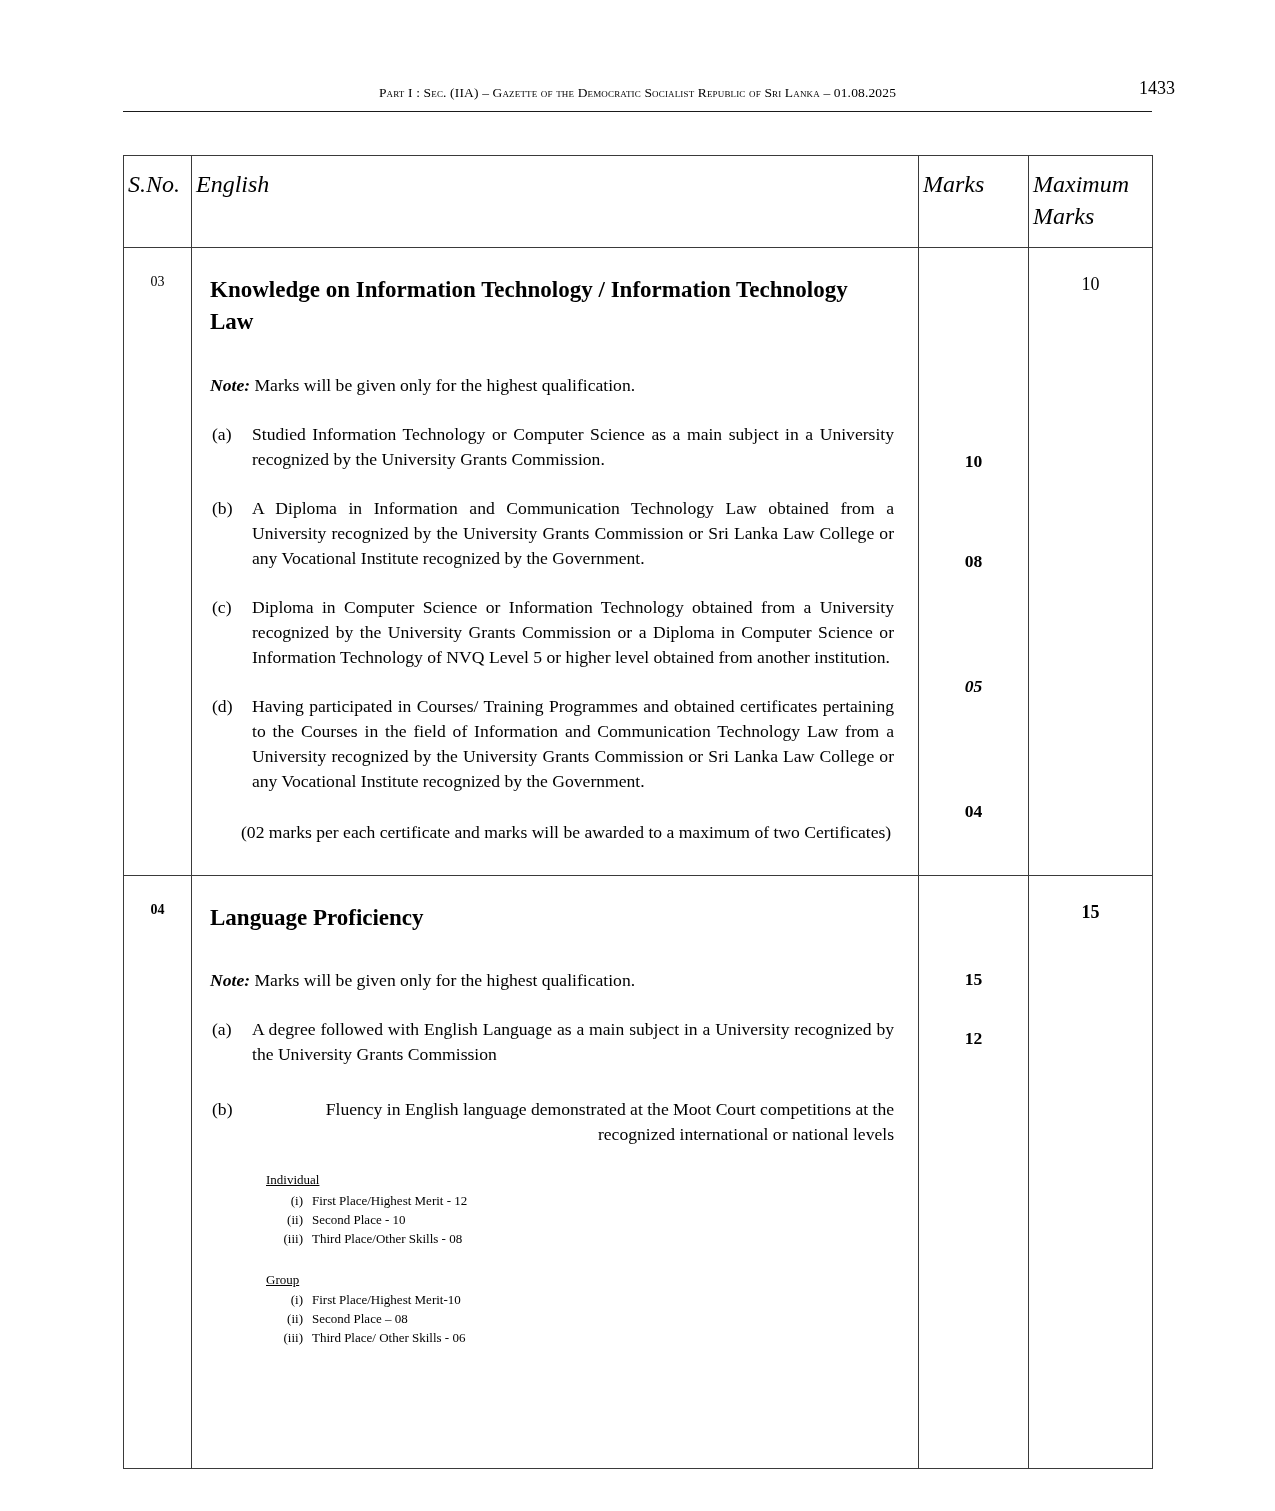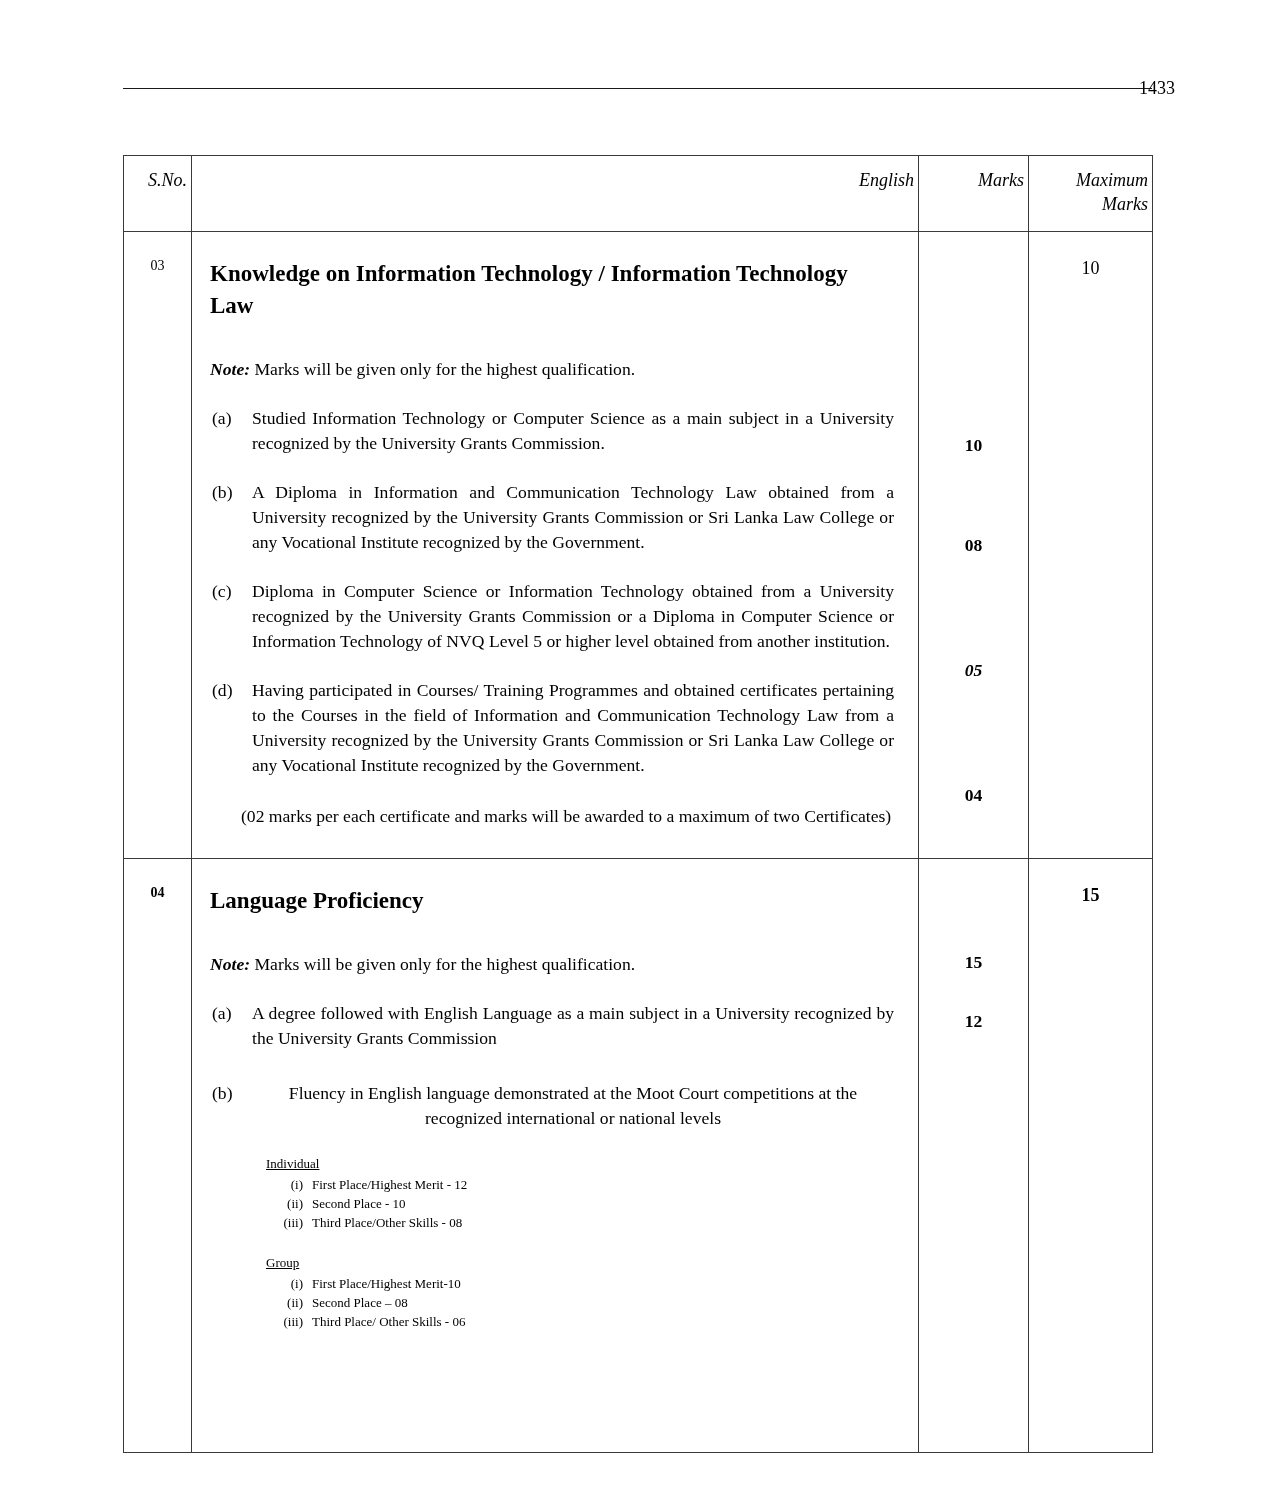--- a/index.html
+++ b/index.html
@@ -68,22 +68,22 @@
     vertical-align: top;
   }
   col.c-sno  { width: 68px; }
   col.c-sub  { width: 727px; }
   col.c-mk   { width: 110px; }
   col.c-max  { width: 124px; }
 
   thead th {
     font-style: italic;
     font-weight: normal;
-    font-size: 18px;
-    text-align: right;
+    font-size: 24px;
+    text-align: left;
     padding: 12px 4px 14px 4px;
     line-height: 1.35;
   }
 
   td.sno {
     text-align: center;
     font-size: 14px;
     padding-top: 26px;
   }
   td.sno.bold { font-weight: bold; }
@@ -125,21 +125,21 @@
     width: 40px;
     flex: 0 0 40px;
     text-align: left;
     padding-left: 2px;
   }
   .item .txt {
     flex: 1 1 auto;
     text-align: justify;
     text-justify: inter-word;
   }
-  .item .txt.nojust { text-align: center; }
+  .item .txt.nojust { text-align: right; }
 
   .sub-note {
     margin-top: 26px;
     margin-left: 31px;
   }
 
   
   .mk {
     position: absolute;
     left: 0;
@@ -171,20 +171,21 @@
   }
   .gap { height: 22px; }
 </style>
 </head>
 <body>
 
 <div class="page">
 
   <div class="header">
     <div class="hdr-page-no">1433</div>
+    <div class="hdr-line-english">Part I : Sec. (IIA) – Gazette of the Democratic Socialist Republic of Sri Lanka – 01.08.2025</div>
     <div class="hdr-rule"></div>
   </div>
 
   <div class="tbl-wrap">
     <table class="gz">
       <colgroup>
         <col class="c-sno">
         <col class="c-sub">
         <col class="c-mk">
         <col class="c-max">

